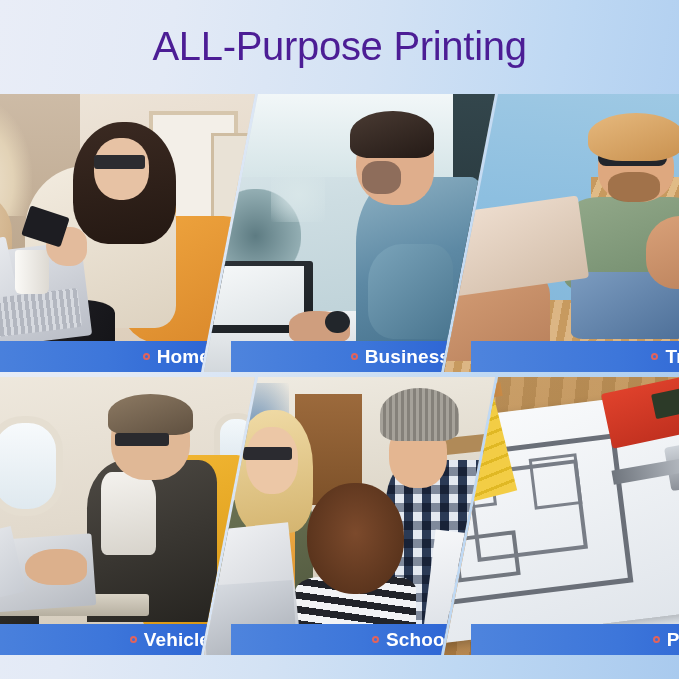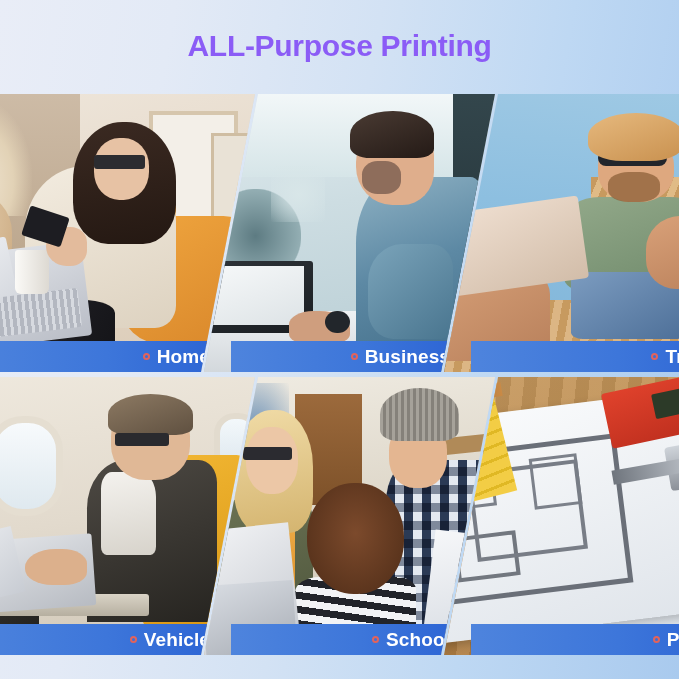--- a/index.html
+++ b/index.html
@@ -19,23 +19,23 @@
   
   .title-bar {
     position: absolute;
     top: 0; left: 0; right: 0;
     height: 92px;
     display: flex;
     align-items: center;
     justify-content: center;
   }
   .title {
-    font-size: 30px;
-    font-weight: bold;
-    color: #8b5cf6;
+    font-size: 40px;
+    font-weight: normal;
+    color: #4c1d95;
     letter-spacing: -0.3px;
     white-space: nowrap;
   }
 
   
   .row {
     position: absolute;
     left: 0;
     width: 679px;
     height: 278px;

